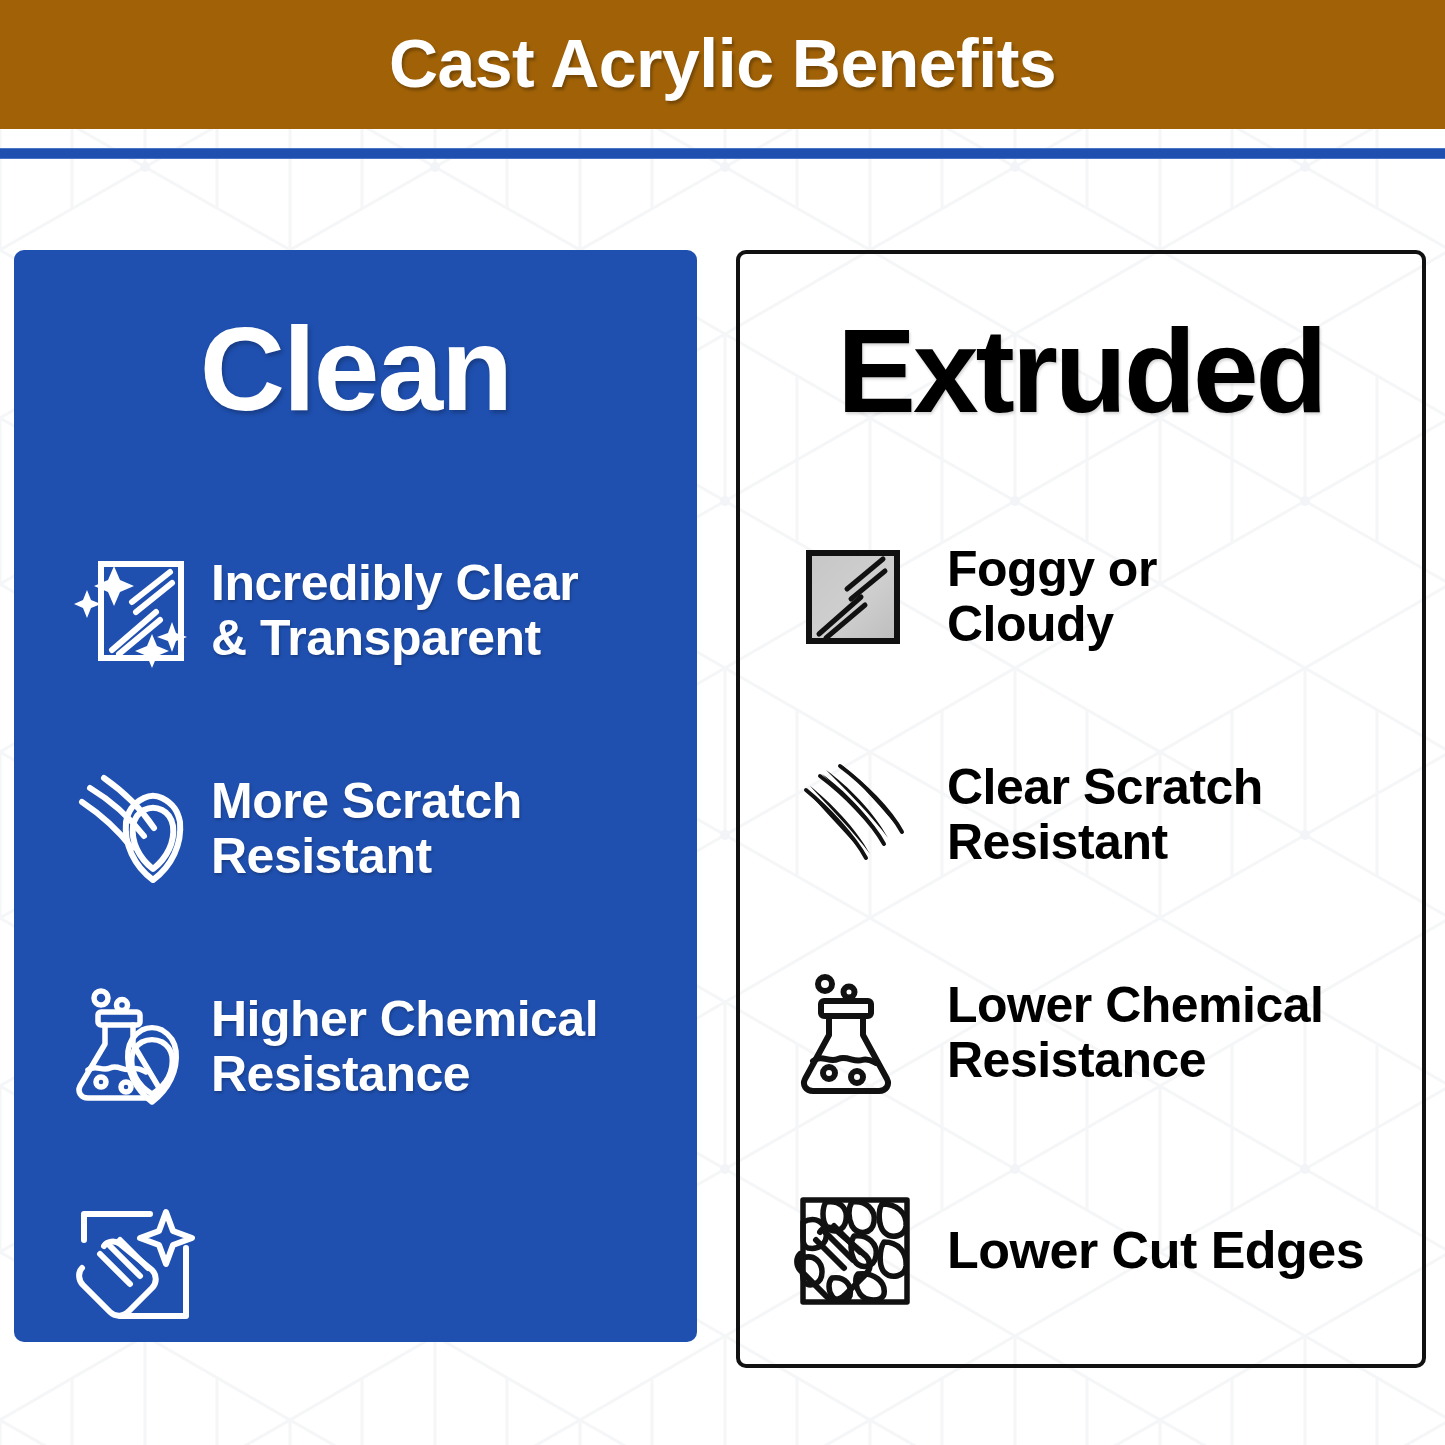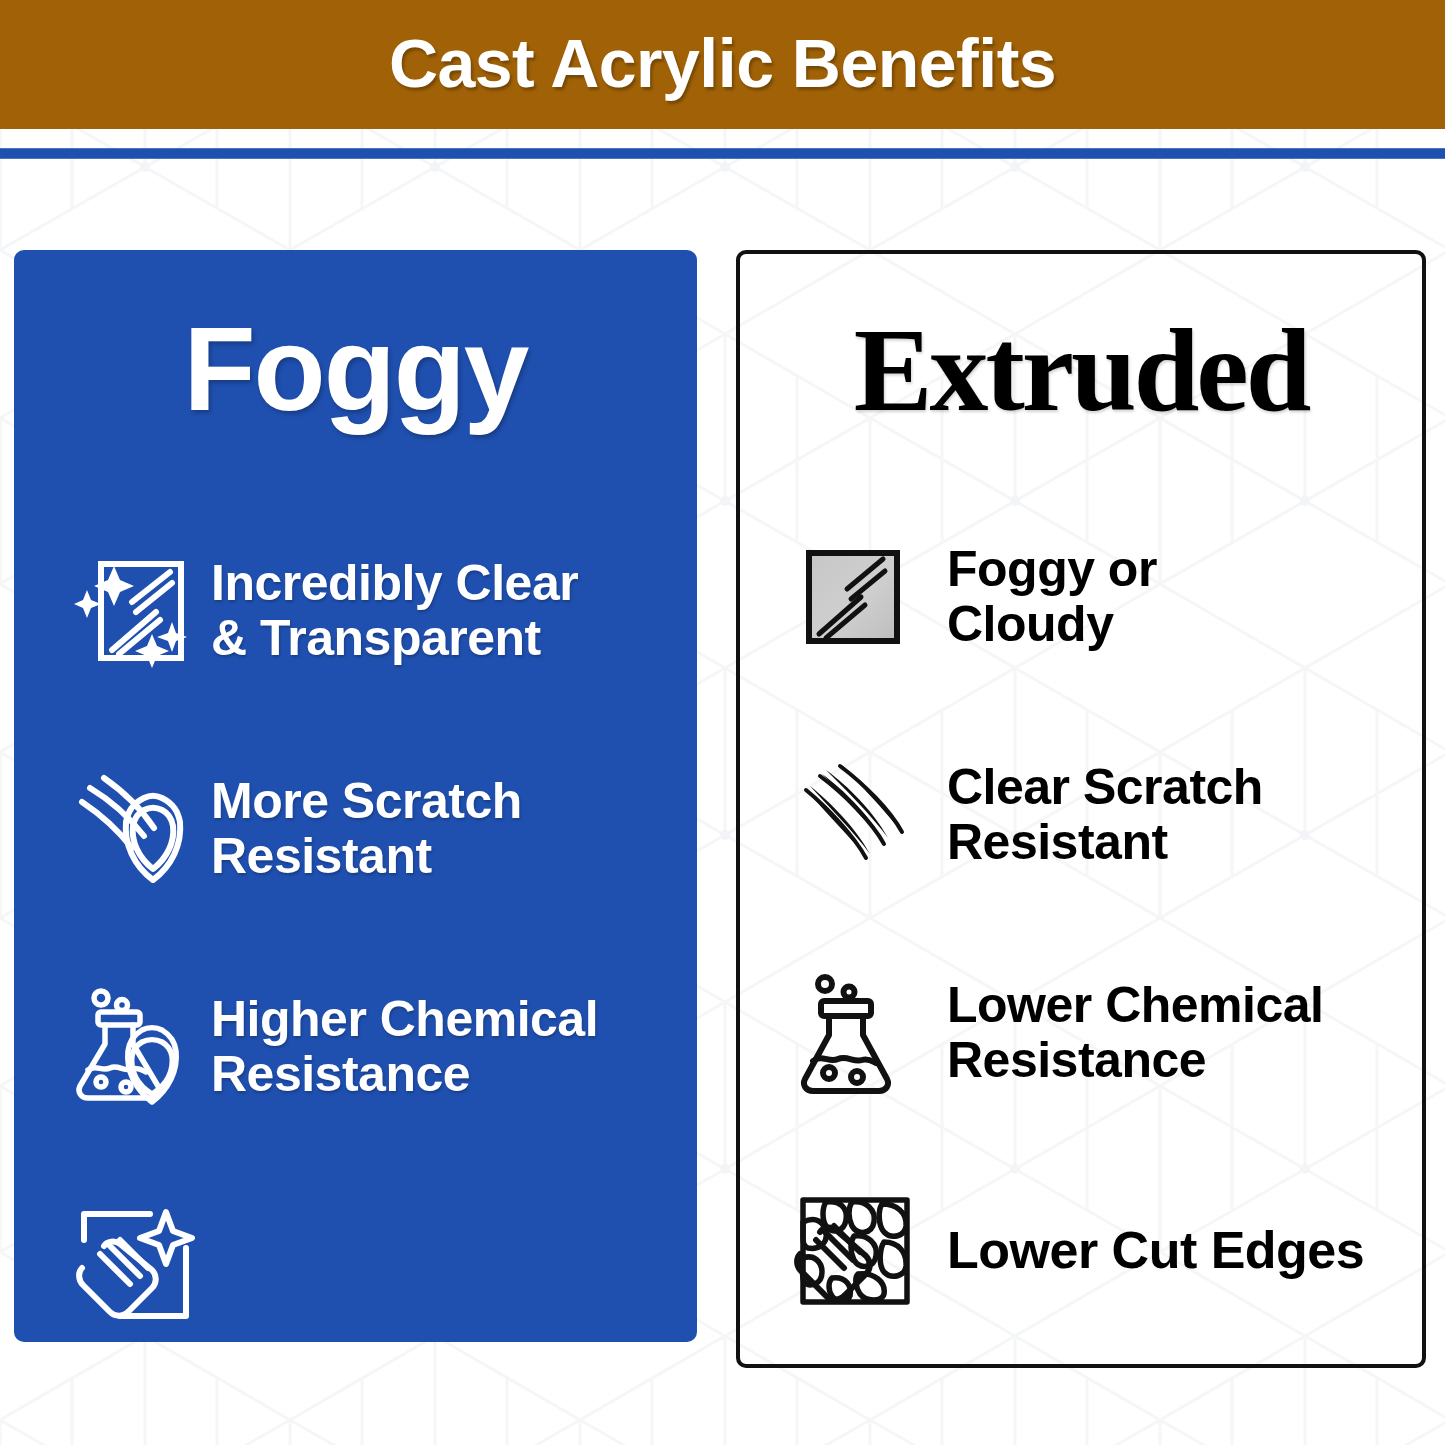--- a/index.html
+++ b/index.html
@@ -71,21 +71,20 @@
     font-size:118px;
     letter-spacing:-2px;
     text-shadow:2px 3px 4px rgba(0,0,0,.25);
   }
   #extruded-heading{
     top:58px;
     color:#000000;
     font-size:118px;
     letter-spacing:-3px;
     text-shadow:1px 2px 3px rgba(0,0,0,.18);
-    font-family:Liberation Serif, serif;
   }
 
   
   .features{
     position:absolute;left:0;right:0;padding-left:27px;
   }
   #cast-features{top:252px;}
   #extruded-features{top:234px;}
 
   .feature-row{
@@ -142,21 +141,21 @@
 </svg>
 
 <div id="header-bar">
   <div id="header-title">Cast Acrylic Benefits</div>
 </div>
 <div id="header-rule"></div>
 
 <div id="panels">
 
   <div class="panel" id="panel-cast">
-    <div class="panel-heading" id="cast-heading">Foggy</div>
+    <div class="panel-heading" id="cast-heading">Clean</div>
 
     <div class="features" id="cast-features">
 
       <div class="feature-row">
         <div class="feature-icon">
           <svg width="122" height="122" viewBox="0 0 122 122">
             <g fill="none" stroke="#ffffff" stroke-width="6" stroke-linecap="round">
               <rect x="27" y="14" width="80" height="94"></rect>
               <line x1="58" y1="52" x2="96" y2="22"></line>
               <line x1="62" y1="62" x2="98" y2="33"></line>

